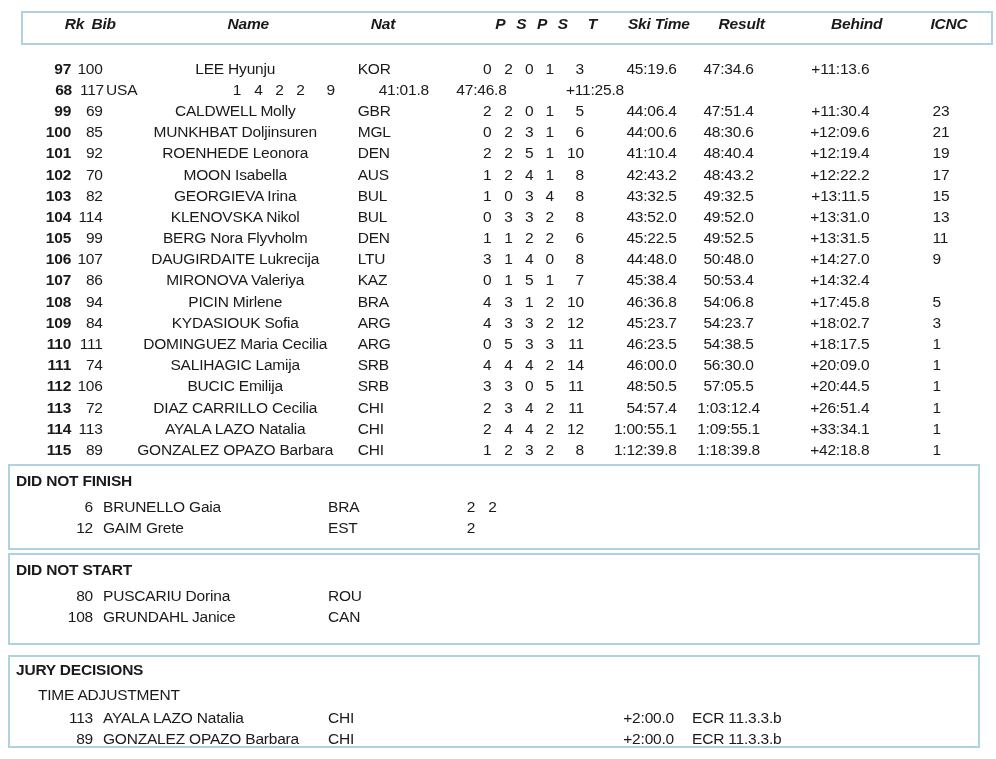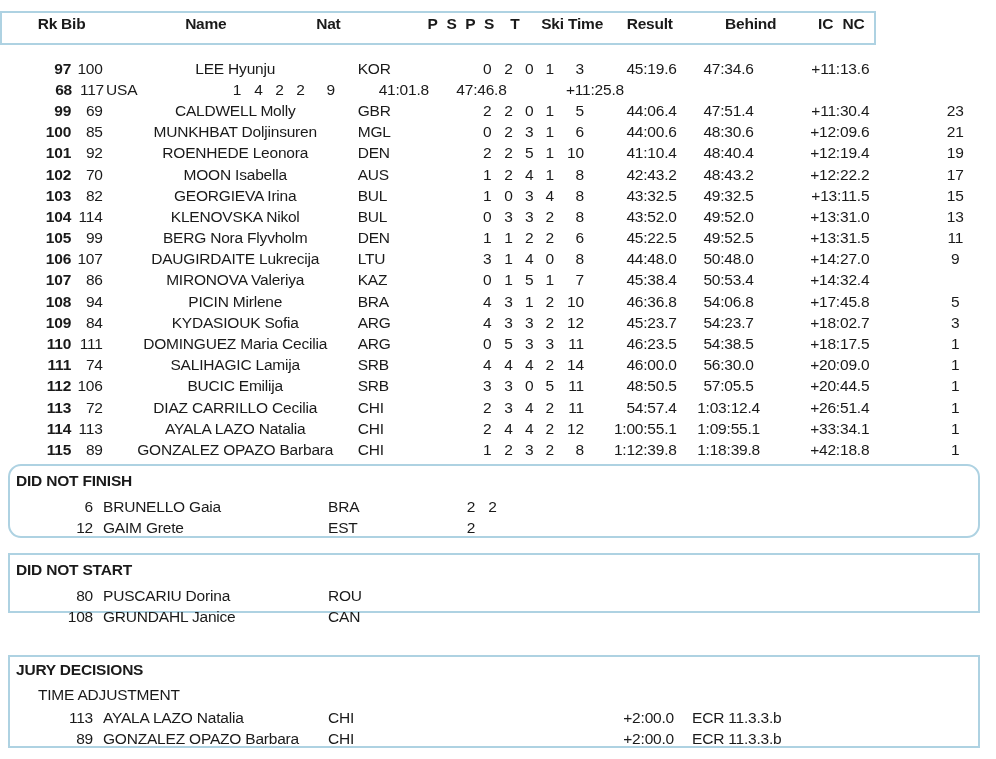--- a/index.html
+++ b/index.html
@@ -3,50 +3,50 @@
 <meta charset="utf-8">
 <style>
   html,body{margin:0;padding:0;}
   body{
     width:996px;height:759px;background:#ffffff;
     font-family:"Liberation Sans",sans-serif;
     font-size:15.5px;color:#1a1a1a;letter-spacing:-0.2px;
   }
   .page{position:relative;width:996px;height:759px;overflow:hidden;}
   .box{position:absolute;border:2px solid #aed2e2;box-sizing:border-box;background:#fff;}
-  .header-box{left:0;top:11px;width:876px;height:34px;}
+  .header-box{left:21px;top:11px;width:972px;height:34px;font-style:italic;}
   .header-row{display:flex;height:100%;align-items:center;font-weight:700;}
   .rows{position:absolute;}
   .main-rows{left:0;top:58px;width:978px;}
   .row{display:flex;height:21.2px;align-items:center;}
   .cell{white-space:pre;}
   
   .c-rk{width:72px;text-align:right;}
   .main-rows .c-rk{font-weight:700;}
   .header-box .c-rk{width:62px;}
   .c-bib{width:32px;text-align:right;}
   .c-name{width:244px;box-sizing:border-box;text-align:center;margin-left:12px;}
   .c-nat{width:122px;padding-left:2px;box-sizing:border-box;text-align:left;}
   .c-p1{width:22px;text-align:center;}
   .c-s1,.c-p2,.c-s2{width:21px;text-align:center;}
   .c-t{width:24px;text-align:right;}
   .c-ski{width:94px;text-align:right;}
   .c-result{width:105px;text-align:center;}
   .c-behind{width:90px;text-align:right;}
   .c-ic{width:64px;text-align:right;}
-  .c-nc{width:46px;text-align:center;}
+  .c-nc{width:46px;text-align:left;}
   
   .c-sbib{width:83px;text-align:right;}
   .c-sname{width:235px;padding-left:10px;box-sizing:border-box;text-align:left;}
   .c-snat{width:132px;text-align:left;}
   .c-adj{width:214px;text-align:right;}
   .c-rule{padding-left:18px;text-align:left;}
   
-  .dnf-box{left:8px;top:464px;width:972px;height:74px;border-radius:13px;}
-  .dns-box{left:8px;top:553px;width:972px;height:60px;}
+  .dnf-box{left:8px;top:464px;width:972px;height:86px;}
+  .dns-box{left:8px;top:553px;width:972px;height:92px;}
   .jury-box{left:8px;top:655px;width:972px;height:93px;}
   .sec-title{font-weight:700;padding-left:6px;height:30px;display:flex;align-items:center;}
   .jury-title{height:26px;}
   .jury-sub{font-weight:400;padding-left:28px;height:24px;display:flex;align-items:center;}
 </style>
 </head>
 <body>
 
 <div class="page">
 

